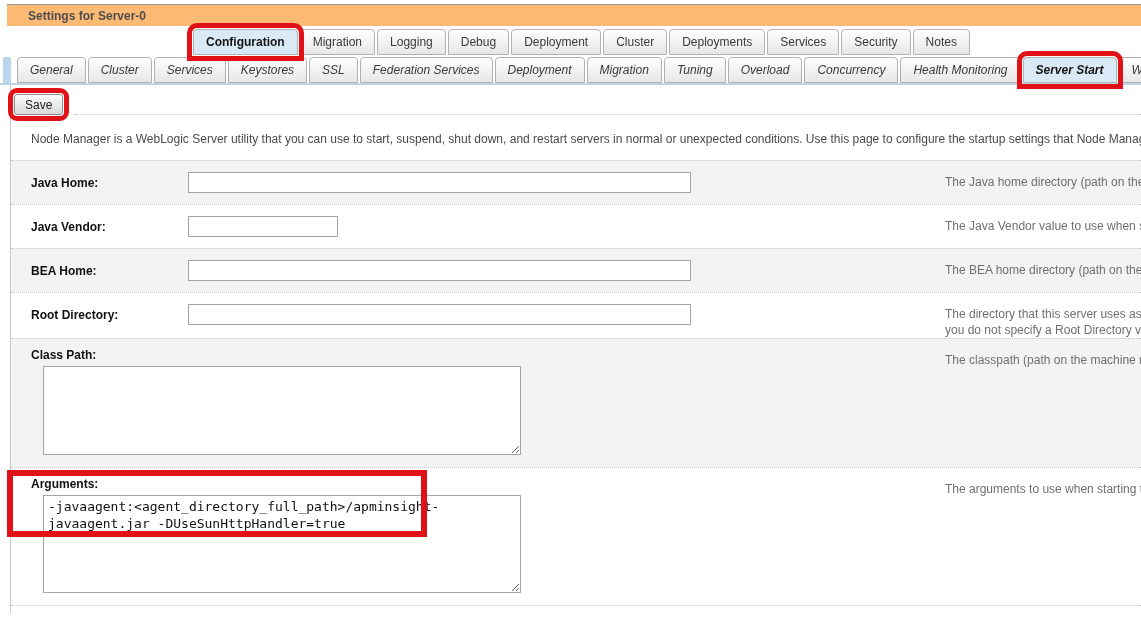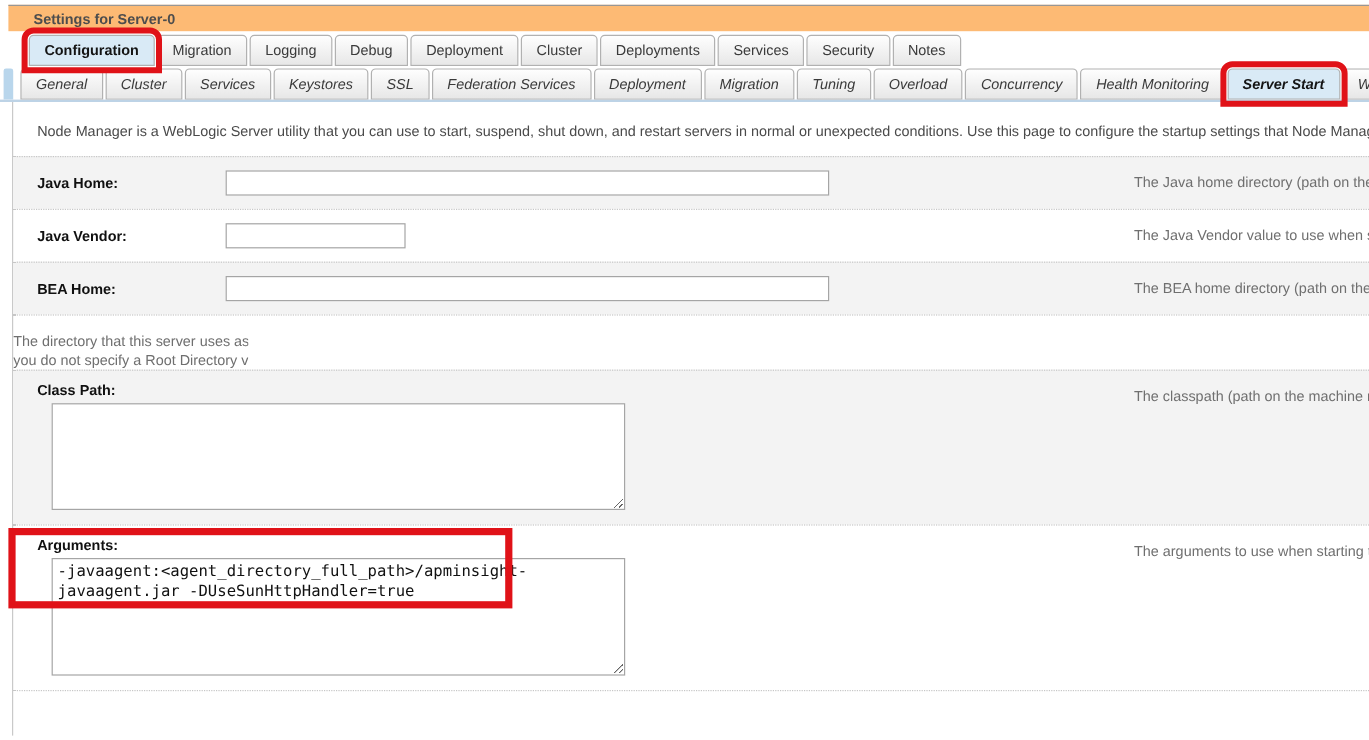--- a/index.html
+++ b/index.html
@@ -11,21 +11,21 @@
     font-size:12px; color:#333;
   }
   
   .titlebar {
     margin:4px 0 0 7px; height:22px; background:#fdba74;
     border-top:1px solid #979797;
     display:flex; align-items:center; padding-left:21px;
     font-weight:bold; color:#4d4d4d;
   }
   
-  .tabrow1 { display:flex; align-items:flex-end; margin:3px 0 0 24px; }
+  .tabrow1 { display:flex; align-items:flex-end; margin:3px 0 0 24px;justify-content:center; }
   .tabrow2-wrap {
     display:flex; align-items:flex-end; margin-top:2px;
     border-bottom:2px solid #bdd3e6; padding-left:3px;font-style:italic;
   }
   .tabrow { display:flex; align-items:flex-end; }
   .tab {
     display:inline-flex; align-items:center; height:26px; padding:0 12px;
     margin-right:2px; border:1px solid #b1b1b1; border-radius:4px 4px 0 0;
     background:linear-gradient(#fefefe,#e7e7e7); color:#3a3a3a;
     cursor:pointer; white-space:nowrap;
@@ -166,20 +166,24 @@
     <span class="tab-label">Server Start</span>
   </div>
         <div class="tab">
     <span class="tab-label">Web Services</span>
   </div>
       </div>
   </div>
 
   <div class="content">
 
+    <div class="save-row">
+      <button class="save-btn annotated">Save</button>
+      <div class="dotline"></div>
+    </div>
 
     <div class="intro">Node Manager is a WebLogic Server utility that you can use to start, suspend, shut down, and restart servers in normal or unexpected conditions. Use this page to configure the startup settings that Node Manager will use to start t</div>
 
     <div id="form-rows">
         <div class="form-row shaded">
     <div class="row-main inline">
       <div class="flabel">Java Home:</div>
     <input type="text" class="text-input w-wide" style="">
           </div>
     <div class="cell-help">
@@ -198,20 +202,24 @@
         <div class="form-row shaded">
     <div class="row-main inline">
       <div class="flabel">BEA Home:</div>
     <input type="text" class="text-input w-wide" style="">
           </div>
     <div class="cell-help">
             <div>The BEA home directory (path on the ma</div>
           </div>
   </div>
         <div class="form-row">
+    <div class="row-main inline">
+      <div class="flabel">Root Directory:</div>
+    <input type="text" class="text-input w-wide" style="">
+          </div>
     <div class="cell-help">
             <div>The directory that this server uses as its</div>
             <div>you do not specify a Root Directory valu</div>
           </div>
   </div>
         <div class="form-row shaded">
     <div class="row-main stacked">
       <div class="flabel">Class Path:</div>
     <textarea class="text-area h-classpath" style=""></textarea>
           </div>

